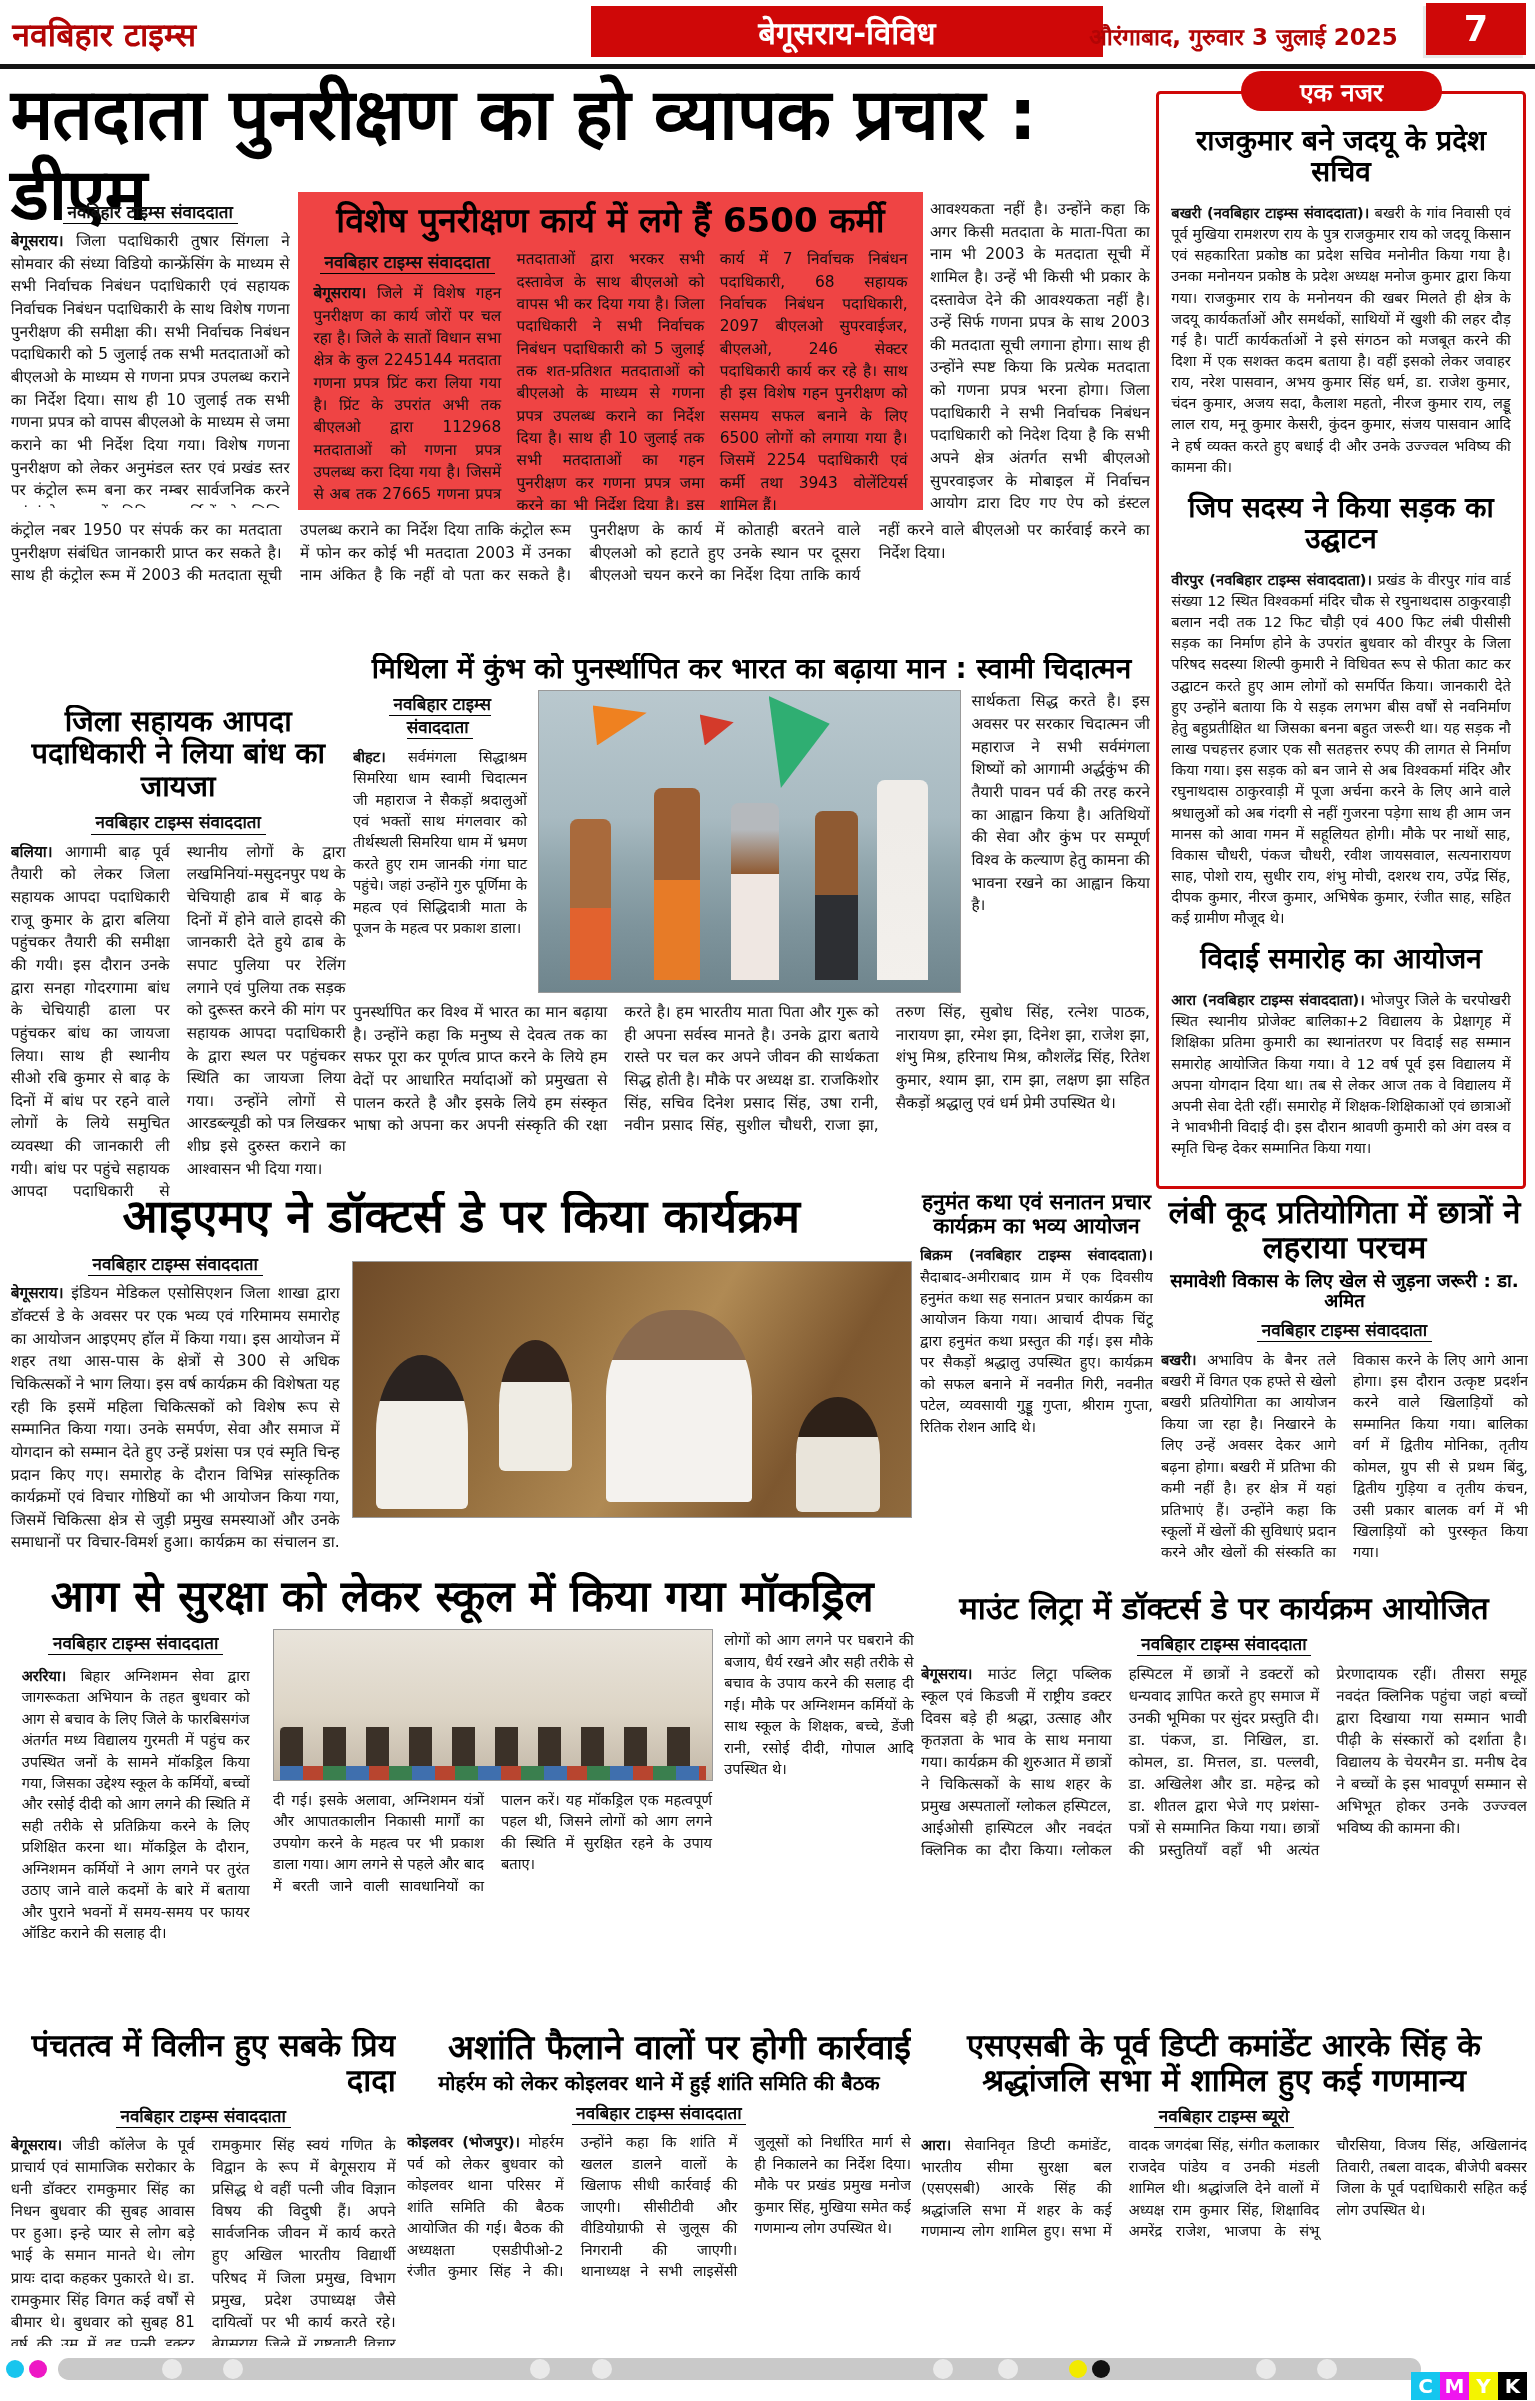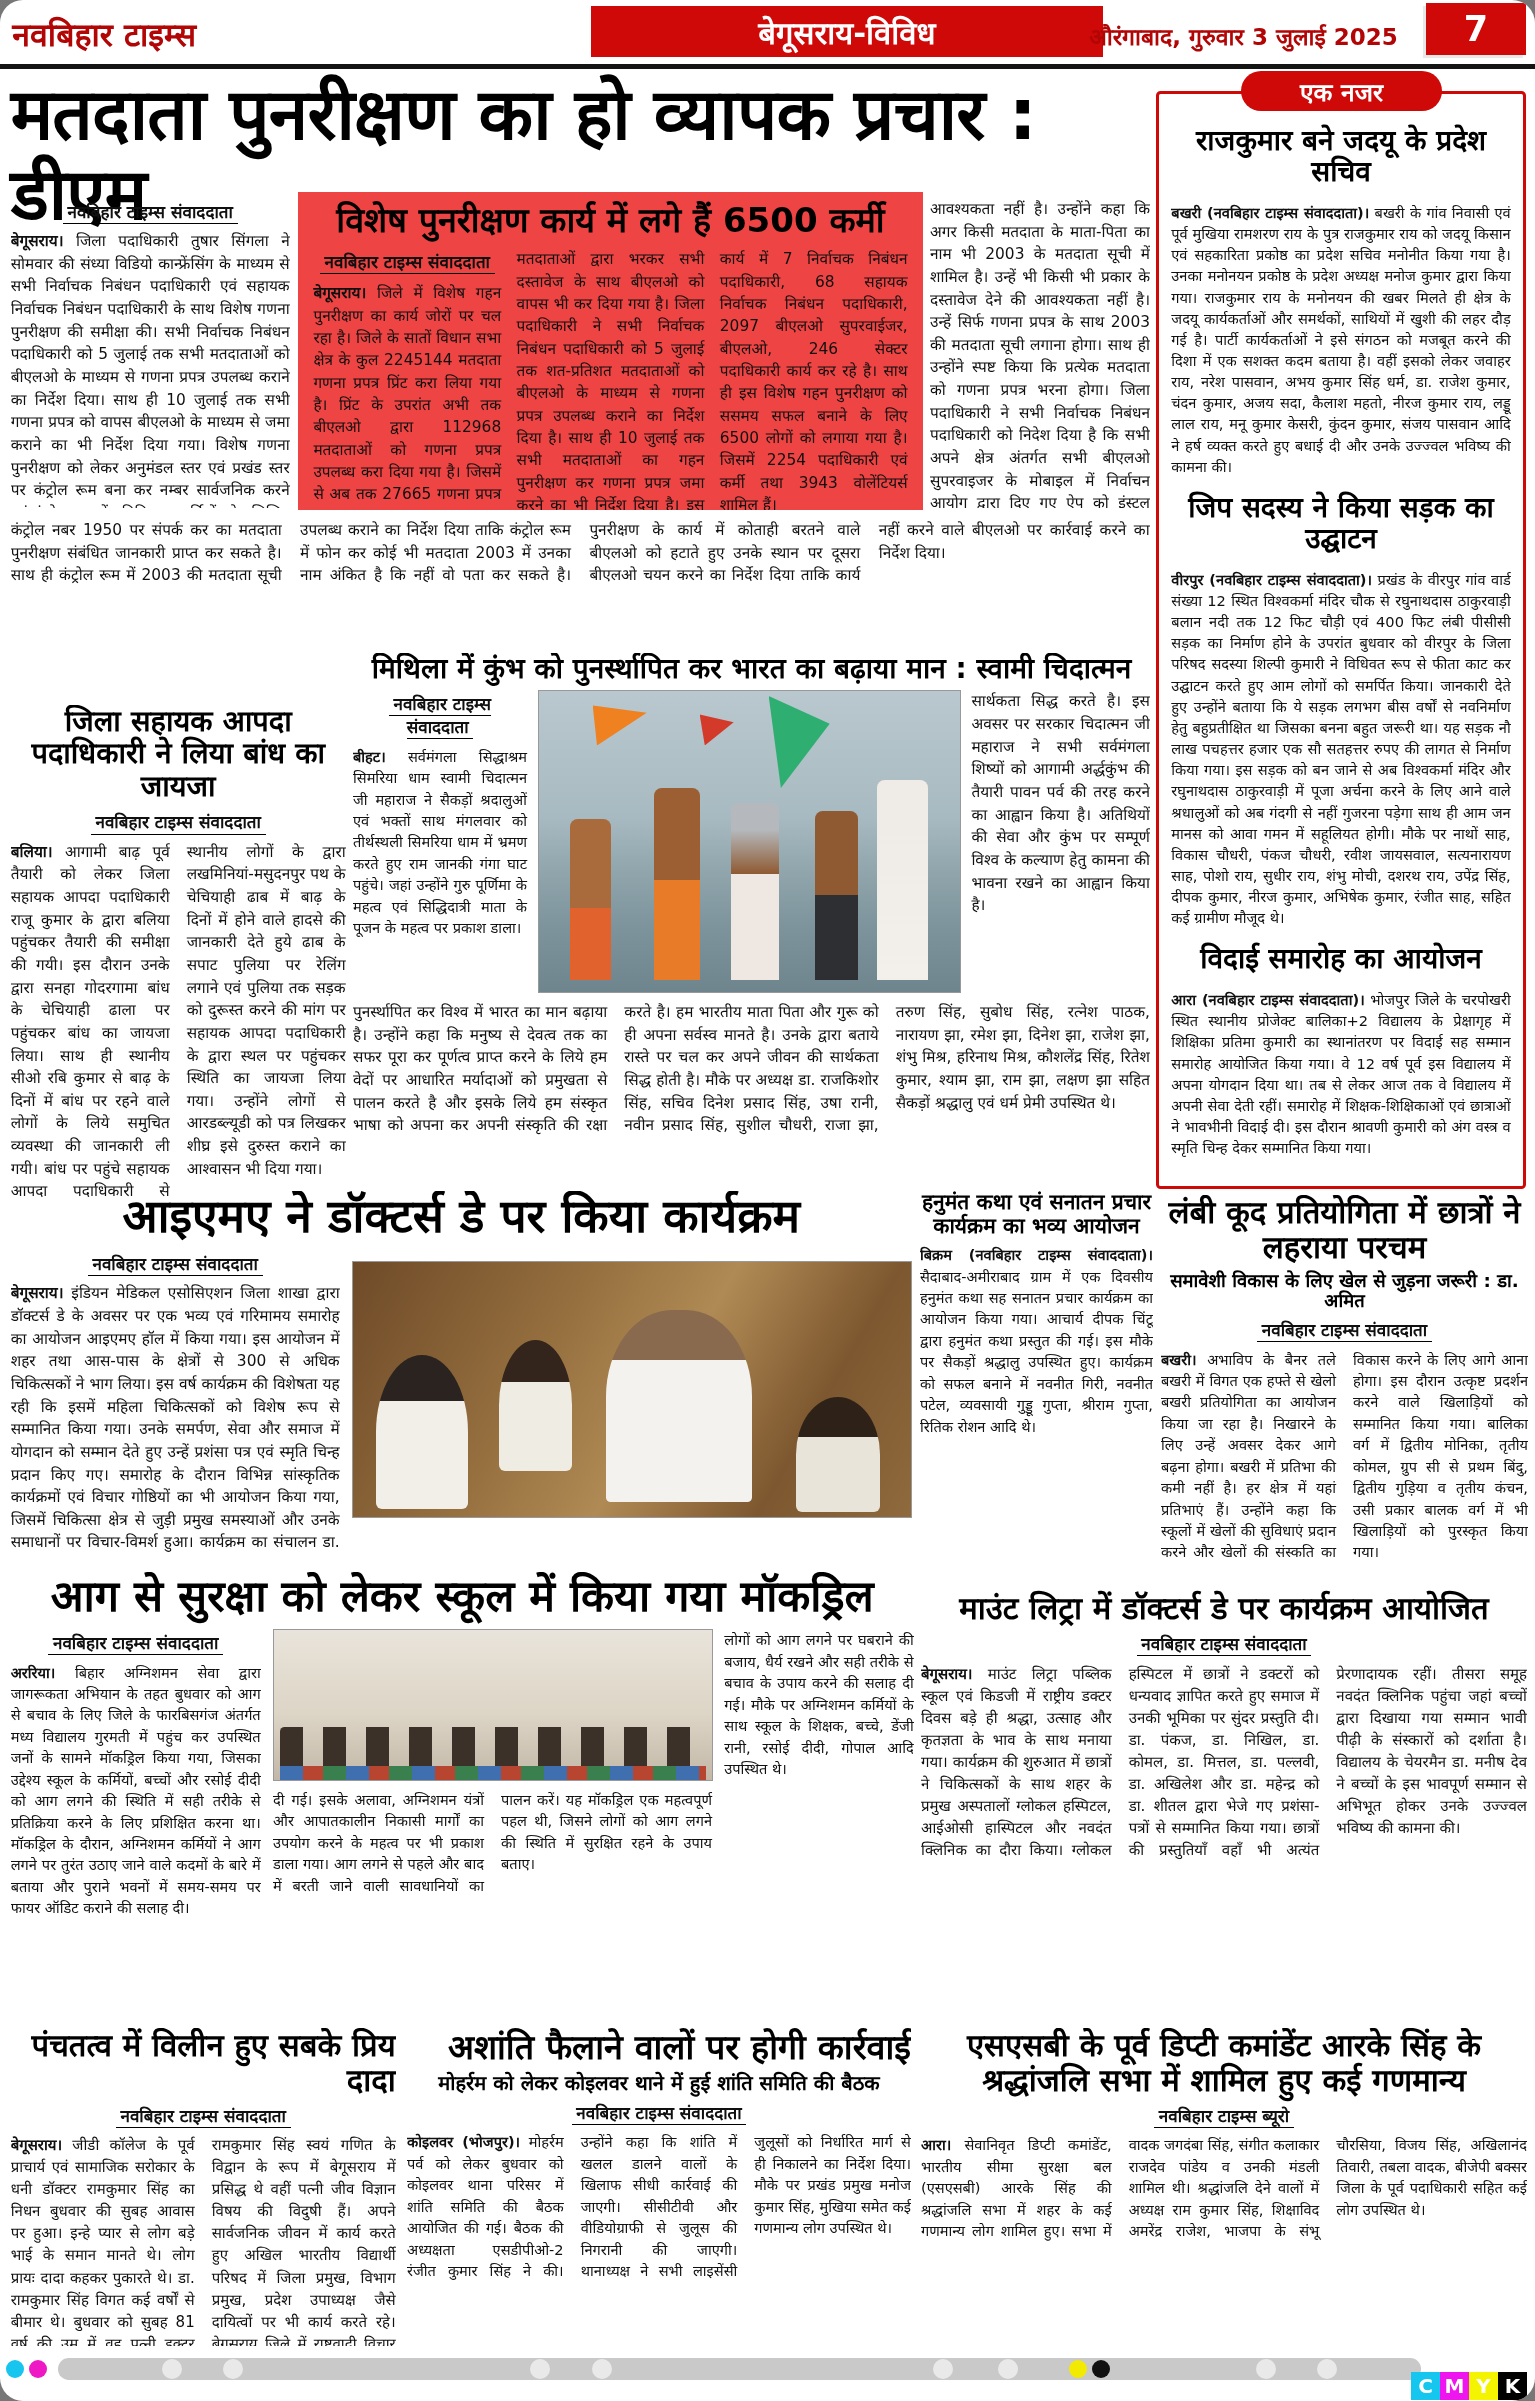--- a/index.html
+++ b/index.html
@@ -1,17 +1,17 @@
 <!DOCTYPE html>
 <html lang="hi" style="font-size:12.3px"><head>
 <meta charset="utf-8">
 <style>
   html,body{margin:0;padding:0;background:#777;}
   .page{position:relative;width:1535px;height:2401px;background:#fff;margin:0 auto;
-        font-family:"DejaVu Sans",sans-serif;color:#101010;overflow:hidden;border-radius:23px;}
+        font-family:"DejaVu Sans",sans-serif;color:#101010;overflow:hidden;}
   .art{position:absolute;overflow:hidden;}
   .just{text-align:justify;}
   .dl{font-weight:bold;}
   .byline{text-align:center;margin:1.5px 0 7.7px;}
   .byline span{font-weight:bold;font-size:17px;border-bottom:1.5px solid #000;padding:0 4.6px 1.5px;}
   h1,h2,h3{margin:0;font-weight:bold;color:#000;line-height:1.12;}
   .body-txt{font-size:15.4px;line-height:1.47;}
   .cols2{column-count:2;column-gap:17px;}
   .cols3{column-count:3;column-gap:17px;}
   .cols4{column-count:4;column-gap:18.4px;}
@@ -276,21 +276,21 @@
       <span class="dl">बखरी।</span>
       <span>अभाविप के बैनर तले बखरी में विगत एक हफ्ते से खेलो बखरी प्रतियोगिता का आयोजन किया जा रहा है। निखारने के लिए उन्हें अवसर देकर आगे बढ़ना होगा। बखरी में प्रतिभा की कमी नहीं है। हर क्षेत्र में यहां प्रतिभाएं हैं। उन्होंने कहा कि स्कूलों में खेलों की सुविधाएं प्रदान करने और खेलों की संस्कृति का विकास करने के लिए आगे आना होगा। इस दौरान उत्कृष्ट प्रदर्शन करने वाले खिलाड़ियों को सम्मानित किया गया। बालिका वर्ग में द्वितीय मोनिका, तृतीय कोमल, ग्रुप सी से प्रथम बिंदु, द्वितीय गुड़िया व तृतीय कंचन, उसी प्रकार बालक वर्ग में भी खिलाड़ियों को पुरस्कृत किया गया।</span>
     </p>
   </section>
 
   <section class="art fire">
     <h2>आग से सुरक्षा को लेकर स्कूल में किया गया मॉकड्रिल</h2>
     <div class="fire-row">
       <div class="fire-c1">
         <div class="byline"><span>नवबिहार टाइम्स संवाददाता</span></div>
-        <p class="body-txt just" style="margin:0">
+        <p class="body-txt just" style="margin:11px">
           <span class="dl">अररिया।</span>
           <span>बिहार अग्निशमन सेवा द्वारा जागरूकता अभियान के तहत बुधवार को आग से बचाव के लिए जिले के फारबिसगंज अंतर्गत मध्य विद्यालय गुरमती में पहुंच कर उपस्थित जनों के सामने मॉकड्रिल किया गया, जिसका उद्देश्य स्कूल के कर्मियों, बच्चों और रसोई दीदी को आग लगने की स्थिति में सही तरीके से प्रतिक्रिया करने के लिए प्रशिक्षित करना था। मॉकड्रिल के दौरान, अग्निशमन कर्मियों ने आग लगने पर तुरंत उठाए जाने वाले कदमों के बारे में बताया और पुराने भवनों में समय-समय पर फायर ऑडिट कराने की सलाह दी।</span>
         </p>
       </div>
       <div class="fire-mid">
         <div class="photo photo-fire">
           <i class="heads"></i>
           <i class="shirts"></i>
         </div>
         <p class="body-txt just cols2" style="margin:0">दी गई। इसके अलावा, अग्निशमन यंत्रों और आपातकालीन निकासी मार्गों का उपयोग करने के महत्व पर भी प्रकाश डाला गया। आग लगने से पहले और बाद में बरती जाने वाली सावधानियों का पालन करें। यह मॉकड्रिल एक महत्वपूर्ण पहल थी, जिसने लोगों को आग लगने की स्थिति में सुरक्षित रहने के उपाय बताए।</p>

